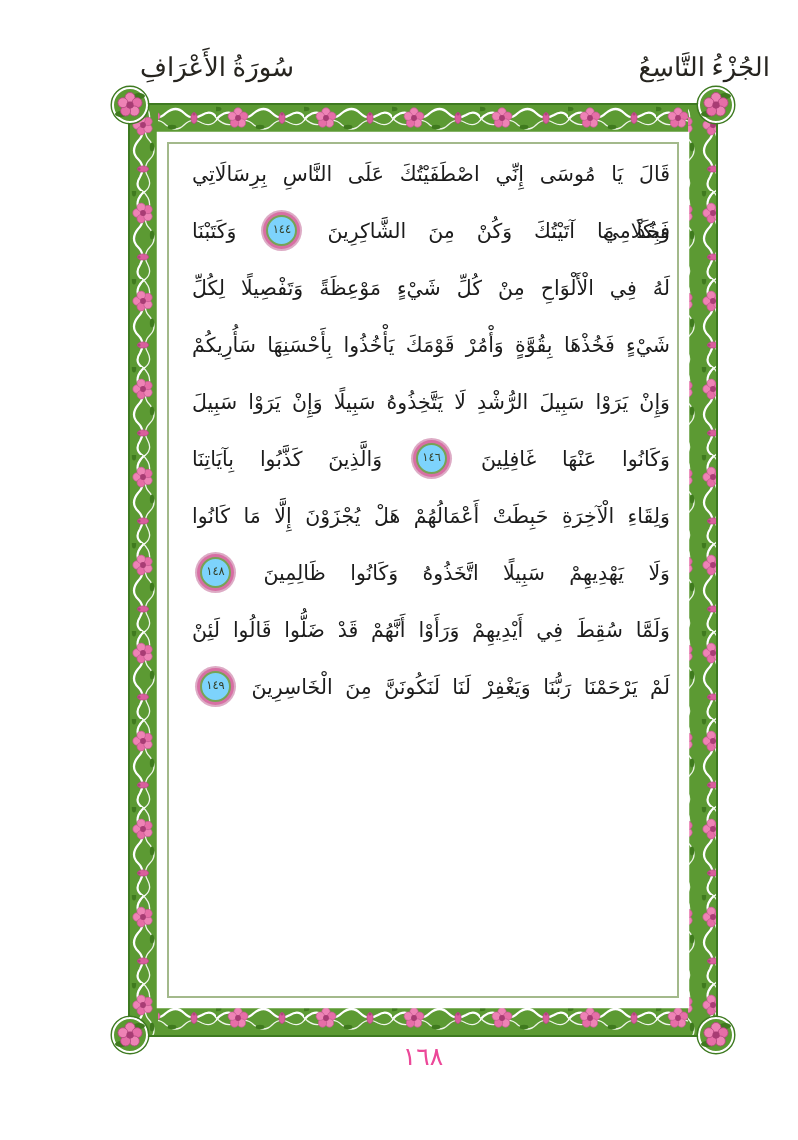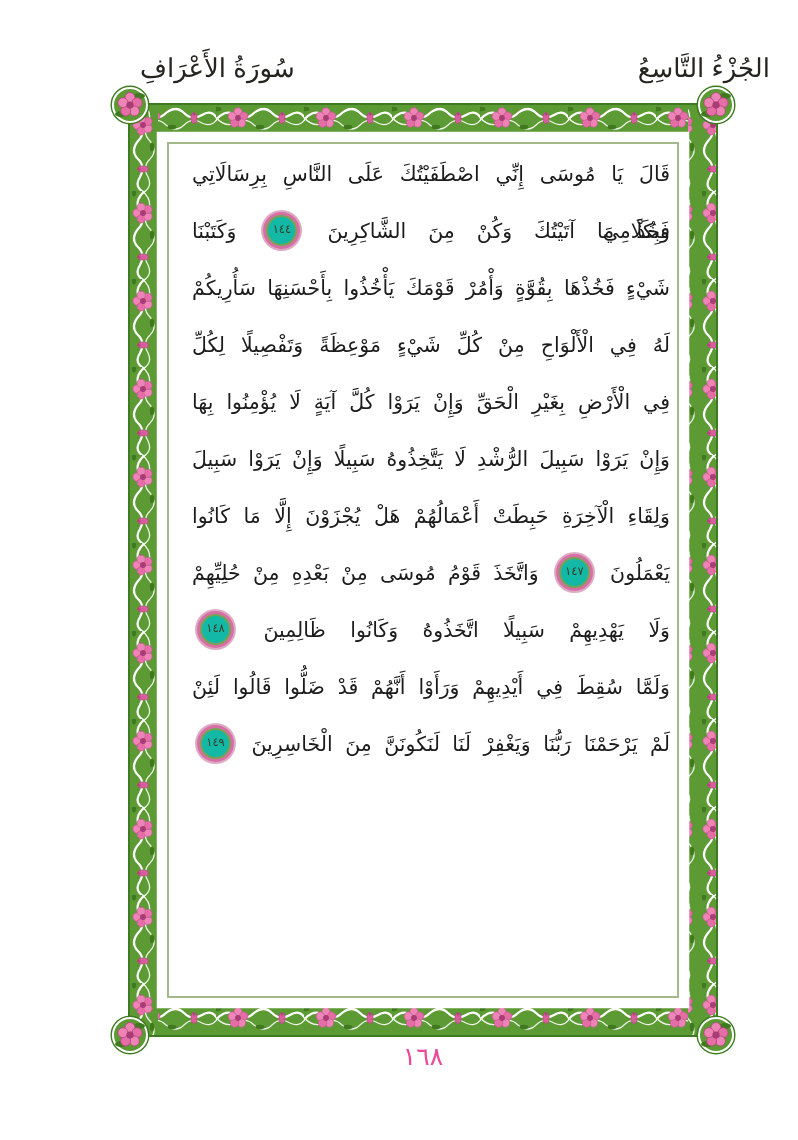--- a/index.html
+++ b/index.html
@@ -3,41 +3,41 @@
 <meta charset="utf-8">
 <style>
   html,body{margin:0;padding:0;}
   body{
     width:798px;height:1140px;position:relative;background:#ffffff;
     font-family:"DejaVu Sans",sans-serif;color:#1c1c1c;overflow:hidden;
   }
   
   .running-head{
     position:absolute;top:46px;font-size:26px;line-height:44px;color:#26241f;
-    font-family:Liberation Sans, sans-serif;white-space:nowrap;
+    font-family:Liberation Serif, serif;white-space:nowrap;
   }
   .running-head.right{right:28px;}
   .running-head.left{left:140px;}
   
   .frame-svg{position:absolute;left:128px;top:103px;overflow:visible;}
   
   .text-block{
     position:absolute;left:192px;top:146px;width:478px;height:855px;
     direction:rtl;
   }
   .qline{
     height:57px;line-height:57px;font-size:20.5px;color:#1c1c1c;
     text-align:justify;text-align-last:justify;white-space:normal;
     overflow:visible;font-family:"DejaVu Sans",sans-serif;
   }
   .qtext{letter-spacing:0;}
   .rosette{
     display:inline-flex;align-items:center;justify-content:center;
     width:27px;height:27px;border-radius:50%;
-    background:#14b8a6;border:2px solid #76a356;
+    background:#7dd3fc;border:2px solid #76a356;
     box-shadow:0 0 0 3px #d76fa4,0 0 0 5px rgba(179,68,126,.45);
     font-size:11.5px;line-height:1;color:#34402a;margin:0 8px;
     vertical-align:middle;position:relative;top:-2px;
   }
   
   .page-number{
     position:absolute;left:128px;top:1042px;width:590px;text-align:center;
     font-size:25px;color:#ec4899;letter-spacing:2px;
   }
 </style>
@@ -114,24 +114,23 @@
 
   <use href="#cornerFlower" transform="translate(2,2)"></use>
   <use href="#cornerFlower" transform="translate(588,2)"></use>
   <use href="#cornerFlower" transform="translate(2,932)"></use>
   <use href="#cornerFlower" transform="translate(588,932)"></use>
 </svg>
 
 <div class="text-block">
     <div class="qline"><span class="qtext">قَالَ يَا مُوسَى إِنِّي اصْطَفَيْتُكَ عَلَى النَّاسِ بِرِسَالَاتِي وَبِكَلَامِي</span></div>
     <div class="qline"><span class="qtext">فَخُذْ مَا آتَيْتُكَ وَكُنْ مِنَ الشَّاكِرِينَ</span> <span class="rosette">١٤٤</span> <span class="qtext">وَكَتَبْنَا</span></div>
+    <div class="qline"><span class="qtext">لَهُ فِي الْأَلْوَاحِ مِنْ كُلِّ شَيْءٍ مَوْعِظَةً وَتَفْصِيلًا لِكُلِّ</span></div>
     <div class="qline"><span class="qtext">شَيْءٍ فَخُذْهَا بِقُوَّةٍ وَأْمُرْ قَوْمَكَ يَأْخُذُوا بِأَحْسَنِهَا سَأُرِيكُمْ</span></div>
-    <div class="qline"><span class="qtext">لَهُ فِي الْأَلْوَاحِ مِنْ كُلِّ شَيْءٍ مَوْعِظَةً وَتَفْصِيلًا لِكُلِّ</span></div>
-    <div class="qline"><span class="qtext">فِي الْأَرْضِ بِغَيْرِ الْحَقِّ وَإِنْ يَرَوْا كُلَّ آيَةٍ لَا يُؤْمِنُوا بِهَا</span></div>
     <div class="qline"><span class="qtext">وَإِنْ يَرَوْا سَبِيلَ الرُّشْدِ لَا يَتَّخِذُوهُ سَبِيلًا وَإِنْ يَرَوْا سَبِيلَ</span></div>
+    <div class="qline"><span class="qtext">وَكَانُوا عَنْهَا غَافِلِينَ</span> <span class="rosette">١٤٦</span> <span class="qtext">وَالَّذِينَ كَذَّبُوا بِآيَاتِنَا</span></div>
     <div class="qline"><span class="qtext">وَلِقَاءِ الْآخِرَةِ حَبِطَتْ أَعْمَالُهُمْ هَلْ يُجْزَوْنَ إِلَّا مَا كَانُوا</span></div>
-    <div class="qline"><span class="qtext">يَعْمَلُونَ</span> <span class="rosette">١٤٧</span> <span class="qtext">وَاتَّخَذَ قَوْمُ مُوسَى مِنْ بَعْدِهِ مِنْ حُلِيِّهِمْ</span></div>
     <div class="qline"><span class="qtext">وَلَا يَهْدِيهِمْ سَبِيلًا اتَّخَذُوهُ وَكَانُوا ظَالِمِينَ</span> <span class="rosette">١٤٨</span></div>
     <div class="qline"><span class="qtext">وَلَمَّا سُقِطَ فِي أَيْدِيهِمْ وَرَأَوْا أَنَّهُمْ قَدْ ضَلُّوا قَالُوا لَئِنْ</span></div>
     <div class="qline"><span class="qtext">لَمْ يَرْحَمْنَا رَبُّنَا وَيَغْفِرْ لَنَا لَنَكُونَنَّ مِنَ الْخَاسِرِينَ</span> <span class="rosette">١٤٩</span></div>
   </div>
 
 <div class="page-number">١٦٨</div>
 
 </body></html>

